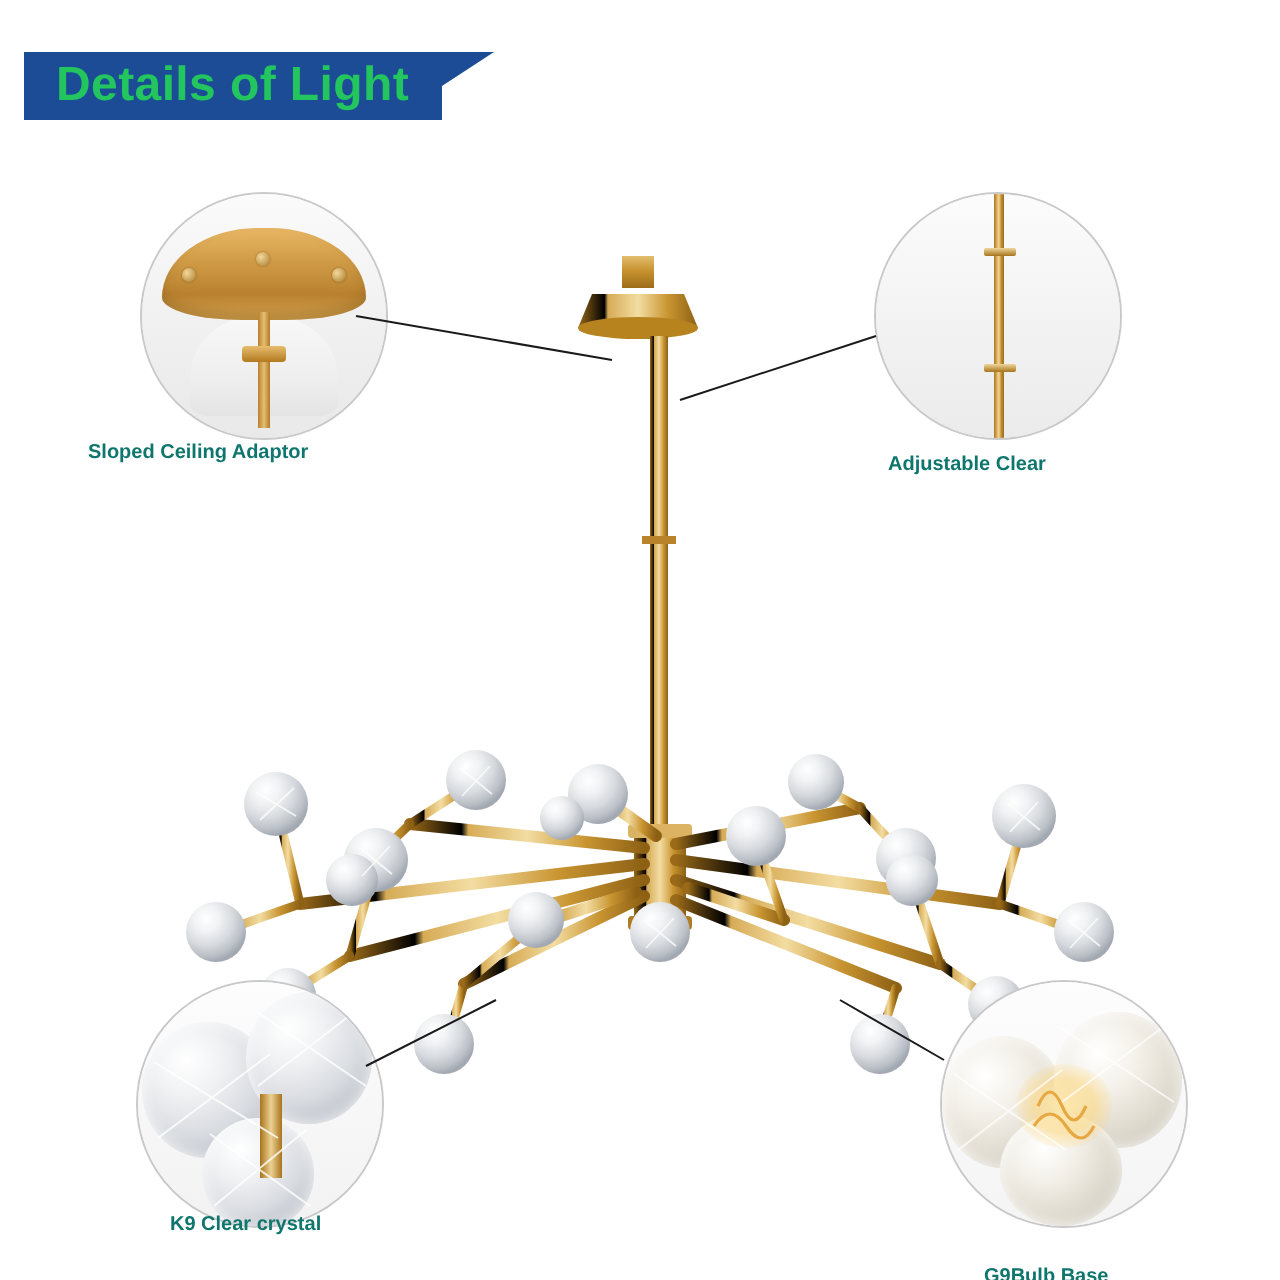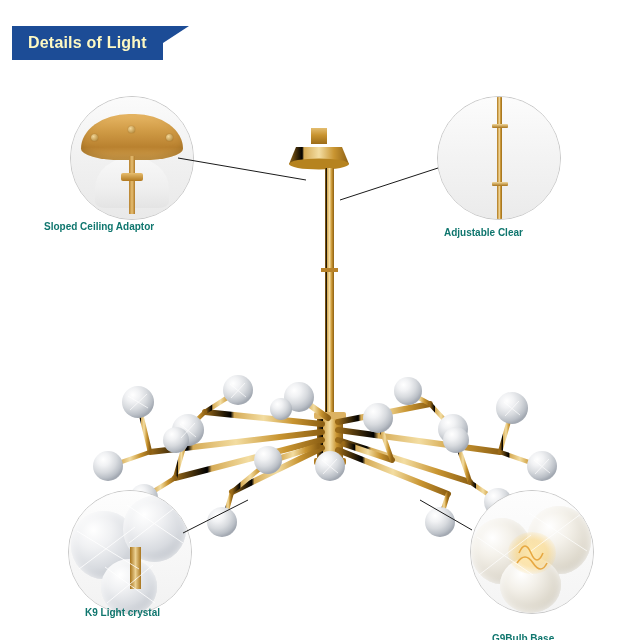--- a/index.html
+++ b/index.html
@@ -31,22 +31,22 @@
     z-index: 40;
   }
   .banner-body {
     background: #1c4c96;
     height: 34px;
     display: flex;
     align-items: center;
     padding: 0 16px 0 16px;
   }
   .banner-title {
-    color: #fef9c3;
-    font-size: 16px;
+    color: #22c55e;
+    font-size: 24px;
     font-weight: bold;
     letter-spacing: 0.2px;
     white-space: nowrap;
   }
   .banner-tail {
     width: 0;
     height: 0;
     border-top: 17px solid #1c4c96;
     border-bottom: 17px solid transparent;
     border-right: 26px solid transparent;
@@ -321,21 +321,21 @@
           <line x1="8" y1="40" x2="70" y2="78"></line>
             <line x1="10" y1="78" x2="66" y2="36"></line>
           <line x1="58" y1="14" x2="114" y2="52"></line>
             <line x1="60" y1="52" x2="112" y2="12"></line>
           <line x1="36" y1="76" x2="86" y2="112"></line>
             <line x1="38" y1="112" x2="84" y2="74"></line>
         </g>
       </svg>
     </div>
   </div>
-  <div class="label label-k9">K9 Light crystal</div>
+  <div class="label label-k9">K9 Clear crystal</div>
 
   <div class="circle c-g9">
     <div class="inner">
       <div class="g9-bg"></div>
       <div class="crystal" style="left:0%; top:22%; width:50%; height:54%; background:radial-gradient(circle at 35% 30%, #ffffff 0%, #f4f1ea 30%, #e0dbd0 65%, #bdb8ad 100%);"></div>
       <div class="crystal" style="left:46%; top:12%; width:52%; height:56%; background:radial-gradient(circle at 35% 30%, #ffffff 0%, #f4f1ea 30%, #ded9cd 65%, #bab5a9 100%);"></div>
       <div class="crystal" style="left:24%; top:54%; width:50%; height:46%; background:radial-gradient(circle at 35% 30%, #ffffff 0%, #f3f0e9 30%, #ddd8cc 65%, #b8b3a7 100%);"></div>
       <div class="g9-glow"></div>
       <svg style="position:absolute;left:0;top:0;width:100%;height:100%">
         <g stroke="#e6a53c" stroke-width="1.6" fill="none" opacity="0.95">

